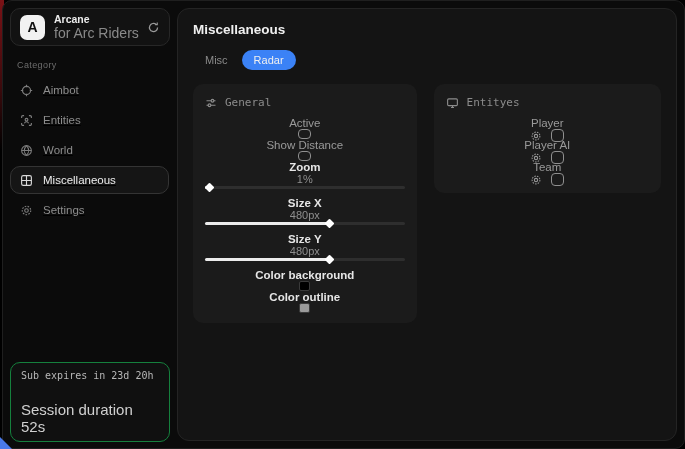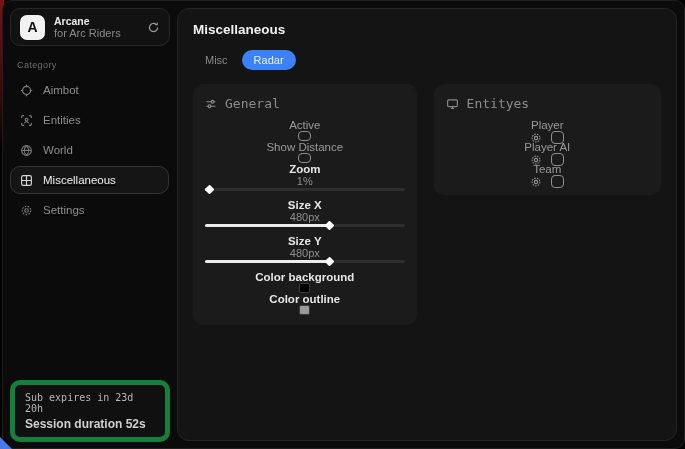--- a/index.html
+++ b/index.html
@@ -13,47 +13,47 @@
     border:1px solid #1f1f1f;border-radius:10px;z-index:1;}
 
   
   .sidebar{position:absolute;left:0;top:0;bottom:0;width:173px;}
   .brand-card{margin:7px 6px 0 7px;height:36px;border:1px solid #272727;border-radius:10px;
     background:#121212;display:flex;align-items:center;padding:0 9px;}
   .logo{width:25px;height:25px;border-radius:7px;background:#f2f2f2;color:#101010;
     display:flex;align-items:center;justify-content:center;font-weight:bold;font-size:14px;}
   .brand-text{margin-left:9px;line-height:1.15;}
   .brand-name{font-size:10.5px;font-weight:bold;color:#ececec;}
-  .brand-sub{font-size:11px;color:#8a8a8a;}
+  .brand-sub{font-size:14px;color:#8a8a8a;}
   .brand-refresh{margin-left:auto;color:#9a9a9a;display:flex;}
   .cat-label{margin:14px 0 6px 14px;font-size:9px;color:#6d6d6d;letter-spacing:.4px;}
   .nav{padding:0 7px;text-decoration:underline;}
   .nav-item{height:26px;margin-bottom:2px;display:flex;align-items:center;gap:10px;
     padding:0 9px;border:1px solid transparent;border-radius:10px;color:#8d8d8d;font-size:11.5px;}
   .nav-item .ic{display:flex;color:#7d7d7d;}
   .nav-item.active{border-color:#343434;background:#151515;color:#ededed;}
   .nav-item.active .ic{color:#d8d8d8;}
-  .sub-card{position:absolute;left:7px;right:6px;bottom:6px;border:5px solid #15803d;
+  .sub-card{position:absolute;left:7px;right:6px;bottom:6px;border:1px solid #15803d;
     border-radius:10px;background:#101010;padding:7px 10px 6px;}
   .sub-line1{font-family:"DejaVu Sans Mono",monospace;font-size:10px;color:#b8b8b8;}
-  .sub-line2{font-size:12px;font-weight:bold;color:#d0d0d0;margin-top:3px;}
+  .sub-line2{font-size:15px;font-weight:normal;color:#d0d0d0;margin-top:20px;}
 
   
   .main{position:absolute;left:174px;top:7px;right:7px;bottom:7px;background:#141414;
     border:1px solid #242424;border-radius:12px;padding:13px 15px;}
   .page-title{font-size:13.5px;font-weight:bold;color:#f0f0f0;}
   .tabs{margin-top:13px;display:flex;gap:2px;}
   .tab{padding:4px 12px;border-radius:14px;font-size:11px;color:#8a8a8a;}
   .tab.active{background:#3b82f6;color:#f0f0f0;font-weight:normal;}
   .panels{margin-top:14px;display:flex;gap:17px;align-items:flex-start;}
   .panel{background:#1b1b1b;border-radius:10px;padding:9px 12px 10px;}
   .panel.general{width:207px;}
   .panel.entities{width:211px;}
-  .panel-head{display:flex;align-items:center;gap:8px;color:#8c8c8c;
-    font-family:"DejaVu Sans Mono",monospace;font-size:13px;margin:3px 0 8px;}
+  .panel-head{display:flex;align-items:flex-end;gap:8px;color:#8c8c8c;
+    font-family:"DejaVu Sans Mono",monospace;font-size:11px;margin:3px 0 8px;}
   .row{height:22px;display:flex;align-items:center;justify-content:space-between;flex-direction:column;}
   .row .lbl{font-size:11.5px;}
   .dim{color:#9a9a9a;} .bright{color:#e6e6e6;font-weight:bold;}
   .val{font-size:11px;color:#8f8f8f;}
   .checkbox{width:13px;height:13px;border:1.5px solid #8f8f8f;border-radius:4px;background:transparent;box-sizing:border-box;}
   .slider{position:relative;height:3px;background:#2e2e2e;border-radius:2px;margin:3px 0 8px;}
   .slider .fill{position:absolute;left:0;top:0;height:100%;background:#ececec;border-radius:2px;}
   .slider .handle{position:absolute;right:-4px;top:-2px;width:7px;height:7px;background:#fff;
     transform:rotate(45deg);border-radius:1px;}
   .swatch{width:9px;height:9px;border-radius:2px;border:1px solid #3a3a3a;}

